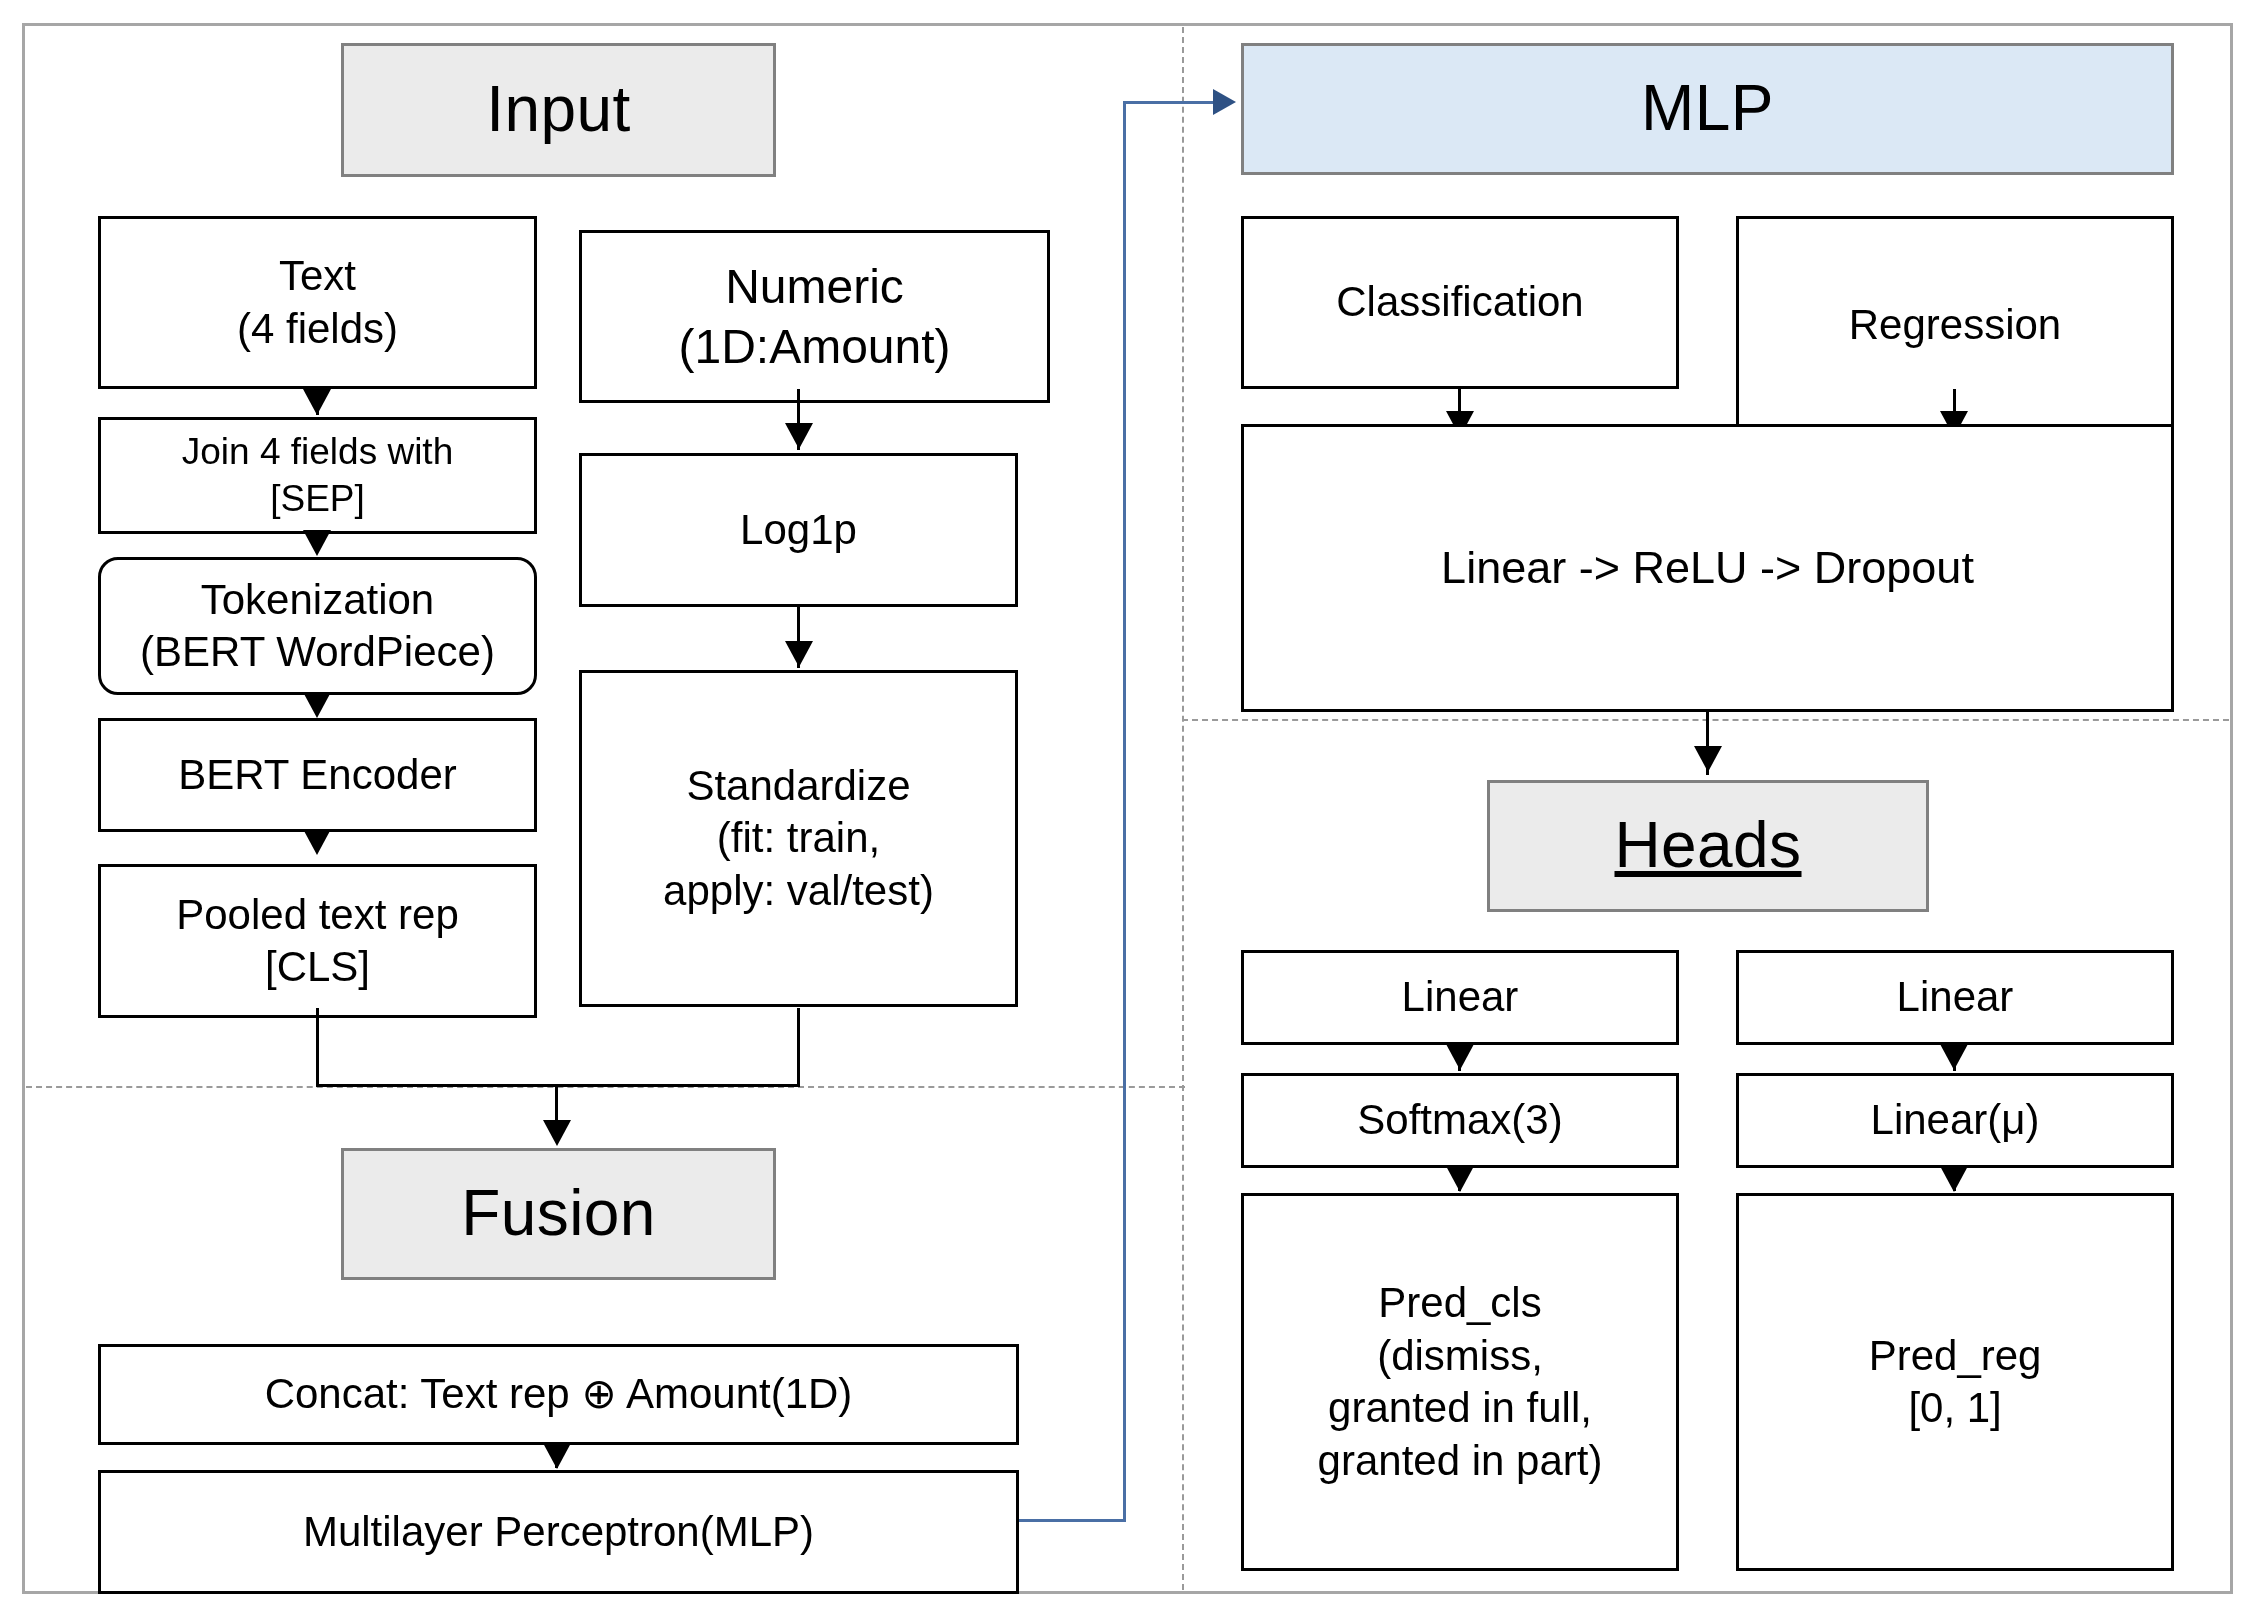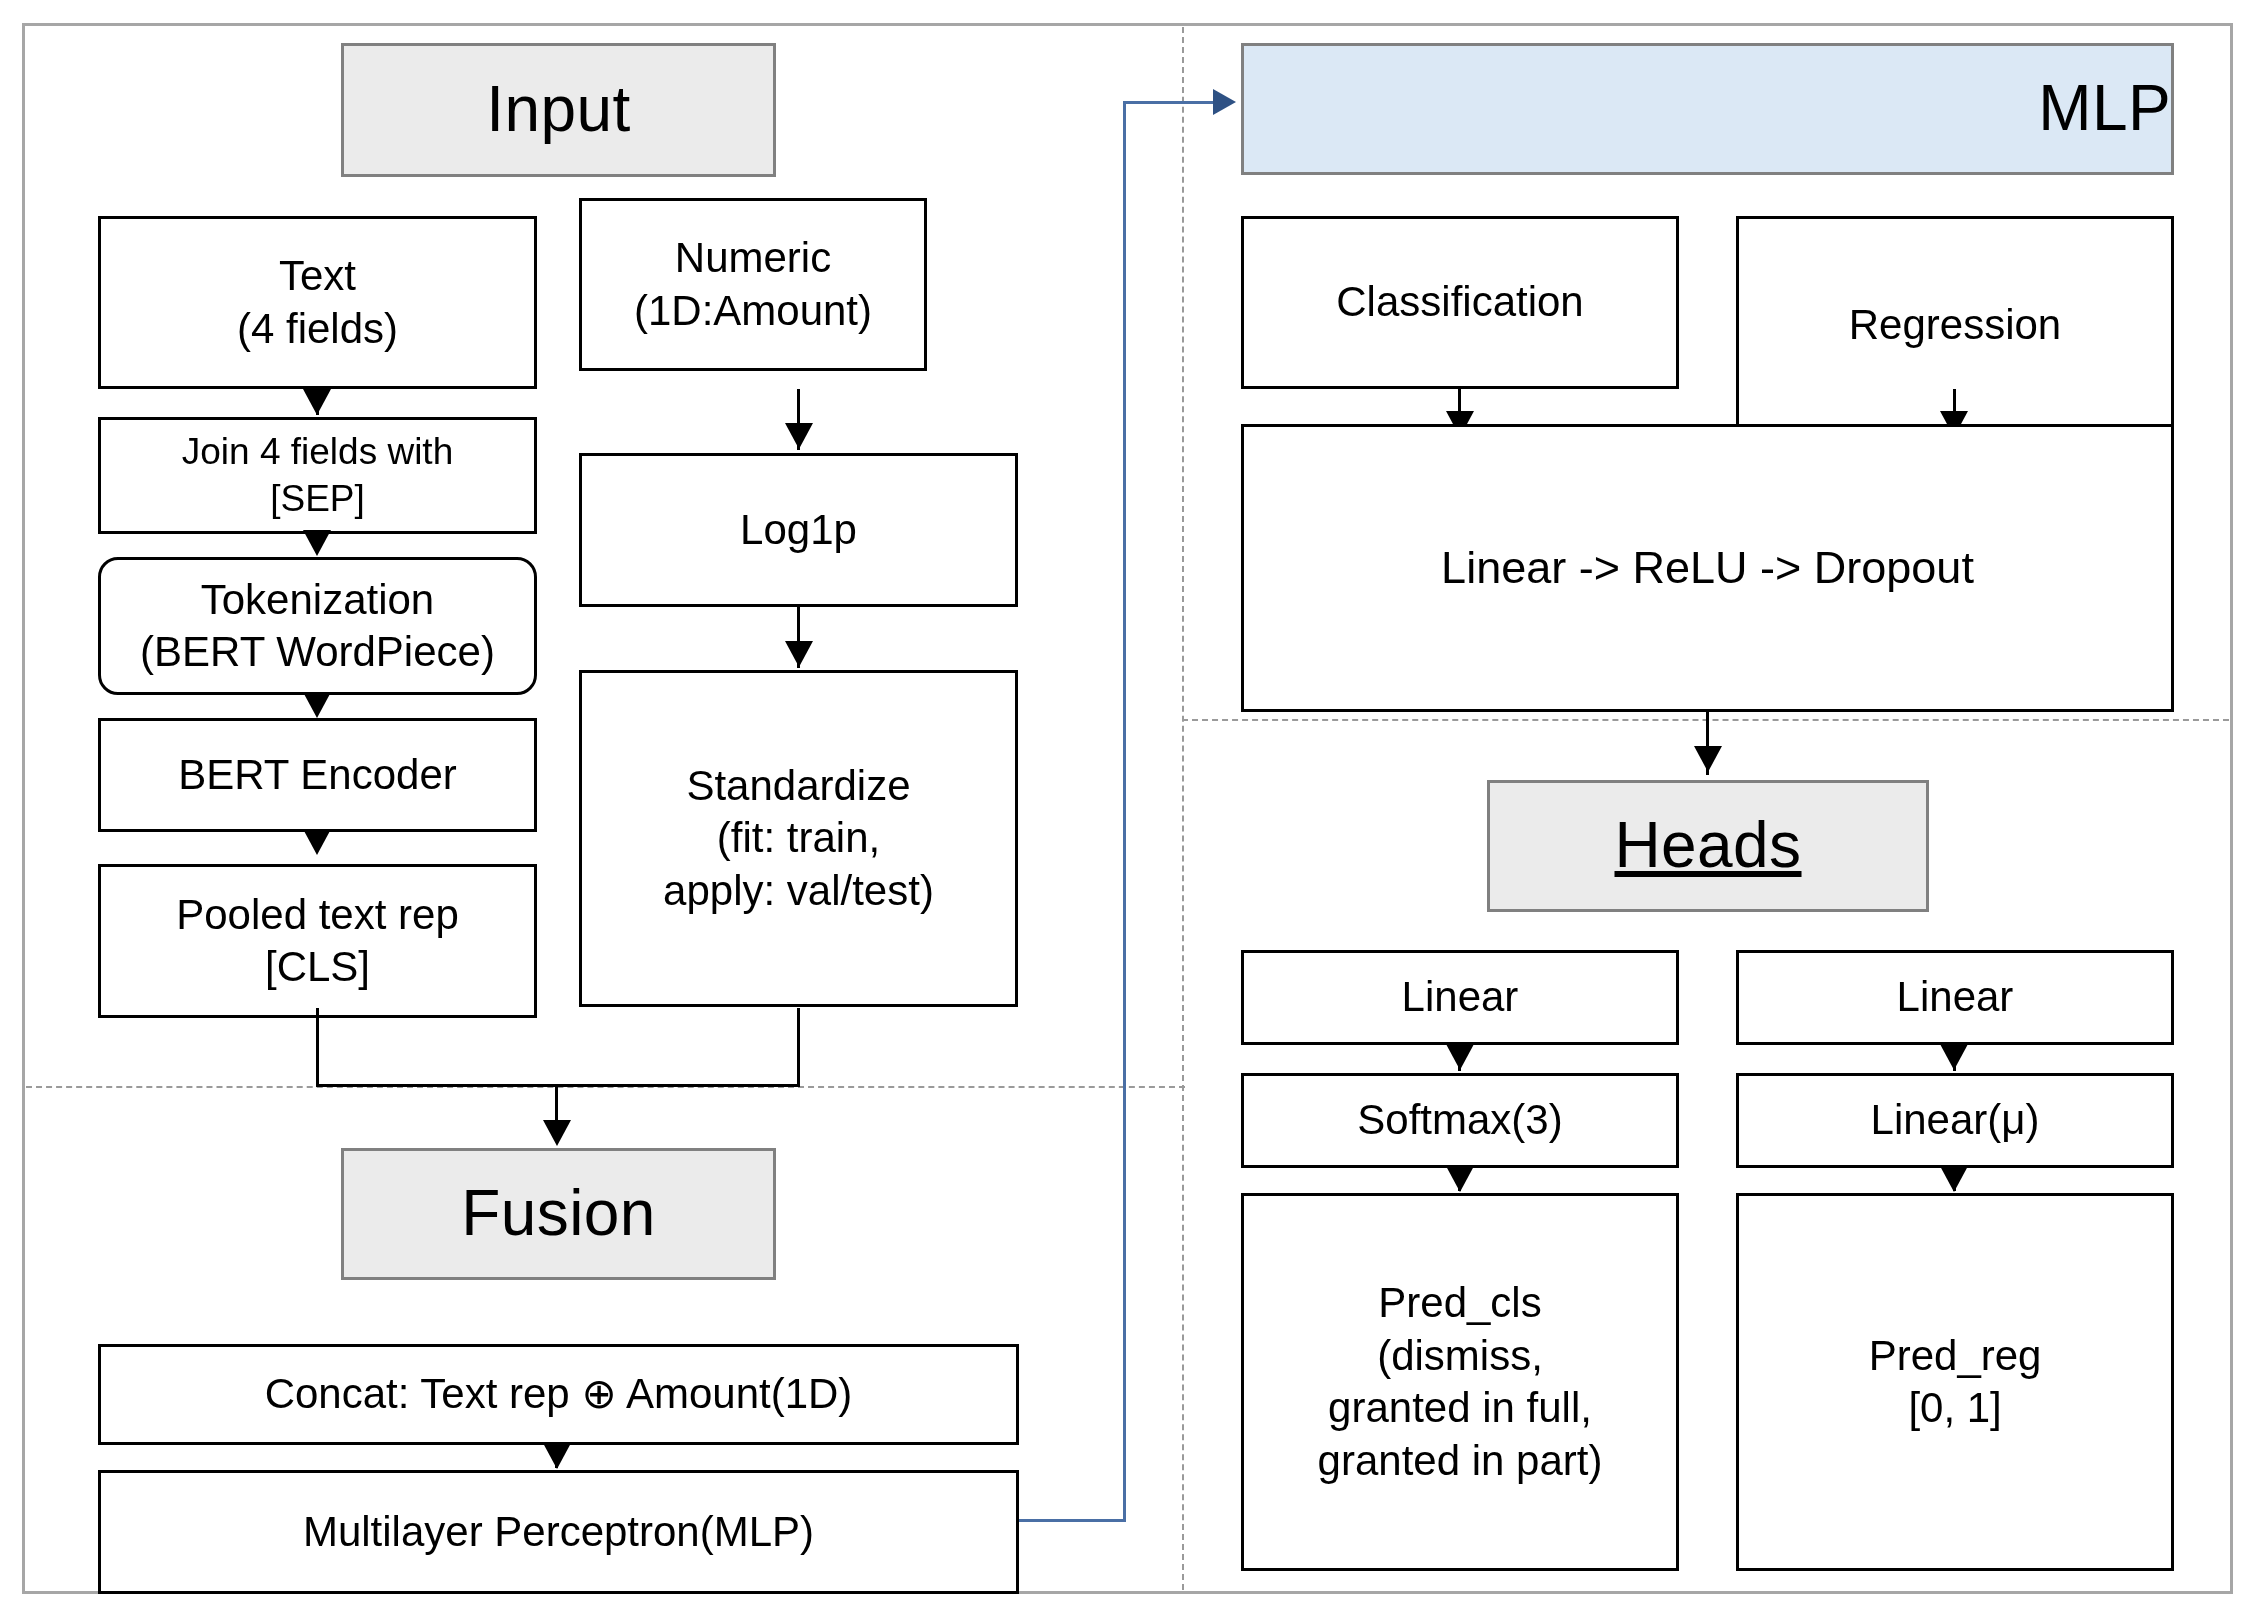--- a/index.html
+++ b/index.html
@@ -33,21 +33,20 @@
     border: 3.9px solid #808080;
     background: #ebebeb;
     display: flex;
     align-items: center;
     justify-content: center;
     color: #000000;
     font-weight: 400;
   }
   .section-chip.blue {
     background: #dbe8f5;
-    justify-content: flex-end;
   }
   .section-chip span {
     display: block;
     line-height: 1.05;
     letter-spacing: 0.4px;
   }
   
   .node {
     position: absolute;
     box-sizing: border-box;
@@ -154,21 +153,21 @@
     <span class="lbl">BERT Encoder</span>
   </div>
   <div class="vline" style="left:316px; top:832px; height:17px;"></div>
   <div class="arrowhead" style="left:303px; top:829px;"></div>
 
   <div class="node" style="left:98px; top:864px; width:439px; height:154px; font-size:42px;">
     <span class="lbl">Pooled text rep
 [CLS]</span>
   </div>
 
-  <div class="node" style="left:579px; top:198px; width:348px; height:173px; font-size:42px;">
+  <div class="node" style="left:579px; top:230px; width:471px; height:173px; font-size:48px;">
     <span class="lbl">Numeric
 (1D:Amount)</span>
   </div>
   <div class="vline" style="left:797px; top:389px; height:61px;"></div>
   <div class="arrowhead" style="left:785px; top:423px;"></div>
 
   <div class="node" style="left:579px; top:453px; width:439px; height:154px; font-size:42px;">
     <span class="lbl">Log1p</span>
   </div>
   <div class="vline" style="left:797px; top:607px; height:61px;"></div>

